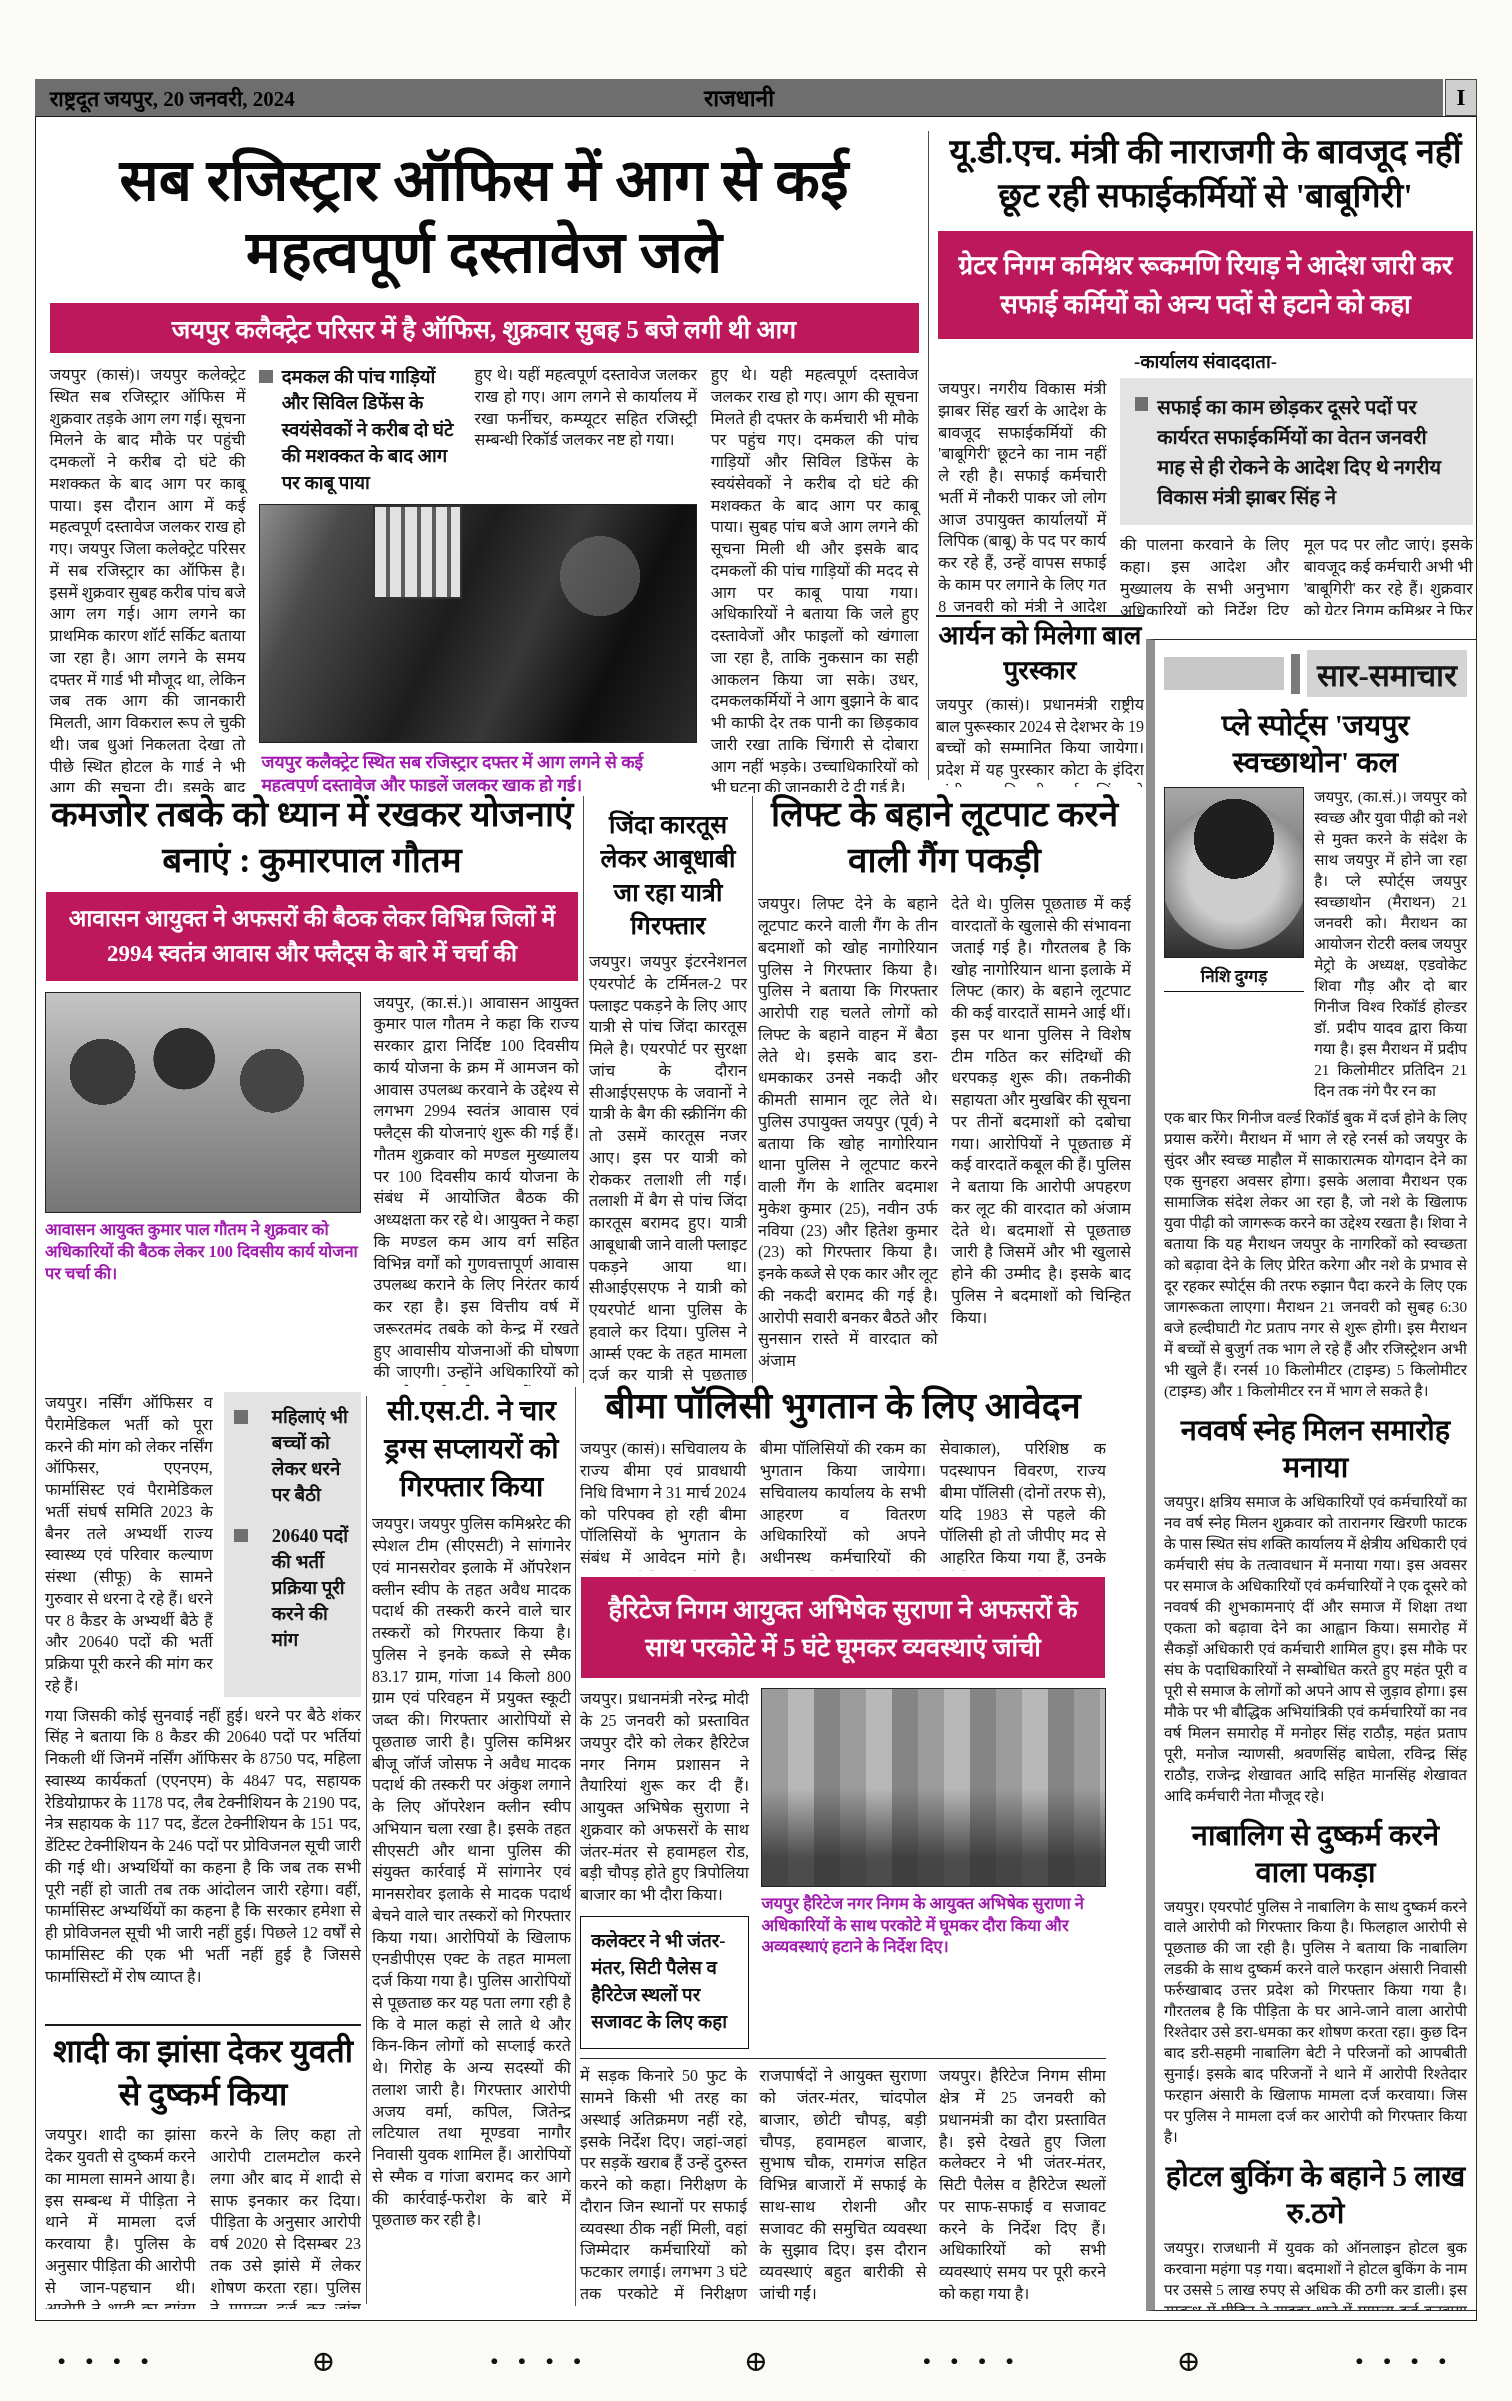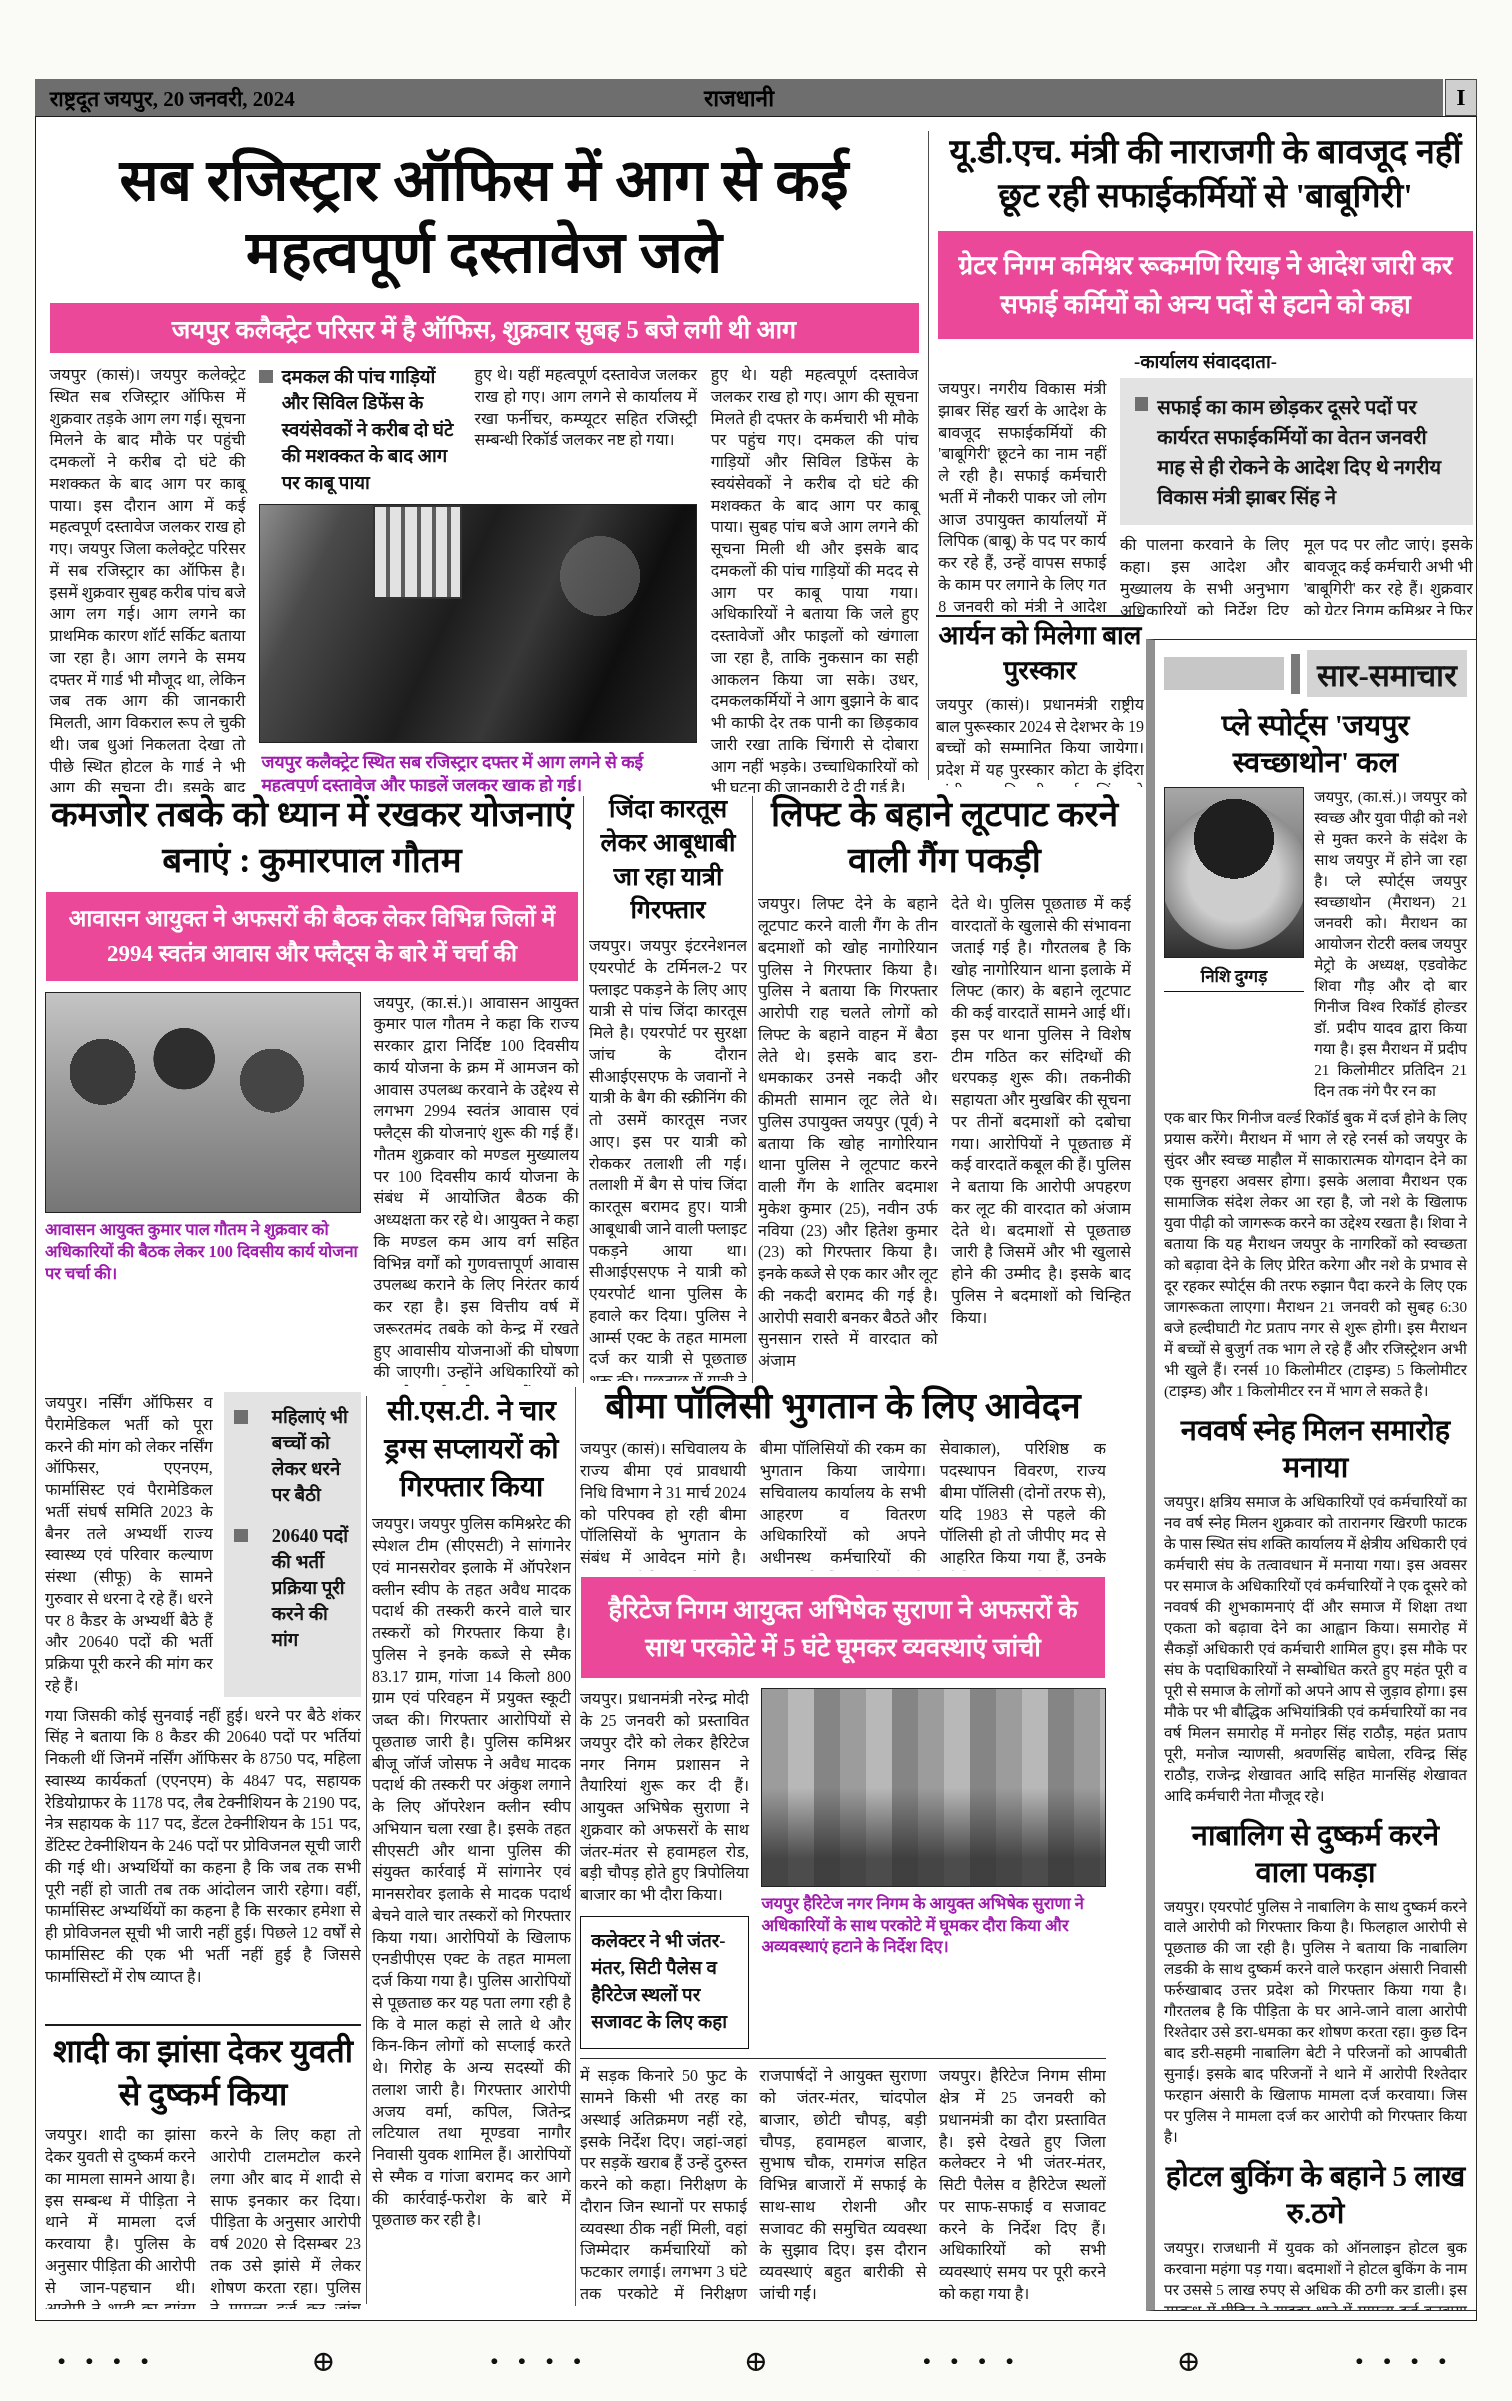--- a/index.html
+++ b/index.html
@@ -8,21 +8,21 @@
   .frame{position:absolute;left:35px;top:116px;width:1442px;height:2205px;border:1.7px solid #1c1c1c;box-sizing:border-box;background:#fff;}
   
   .masthead{position:absolute;left:35px;top:79px;width:1408px;height:37px;background:#6e6e6e;color:#000000;
             display:flex;align-items:center;padding:0 14.7px;box-sizing:border-box;font-weight:bold;font-size:21px;}
   .mh-center{position:absolute;left:50%;transform:translateX(-50%);font-size:22.6px;}
   .pagebox{position:absolute;left:1445px;top:79px;width:32px;height:37px;background:#cfcfcf;border:1.1px solid #4a4a4a;
            box-sizing:border-box;color:#000;font-weight:bold;font-size:24px;display:flex;align-items:center;justify-content:center;}
   
   .story{position:absolute;overflow:hidden;box-sizing:border-box;background:#fff;}
   .hl{font-weight:bold;text-align:center;color:#0a0a0a;margin:0;}
-  .graybar{background:#ec4899;color:#fff;font-weight:bold;text-align:center;box-sizing:border-box;}
+  .graybar{background:#be185d;color:#fff;font-weight:bold;text-align:center;box-sizing:border-box;}
   .body-text{font-size:16px;line-height:1.36;text-align:justify;color:#191919;}
   .cols-2{column-count:2;column-gap:14.7px;}
   .caption{font-weight:bold;font-size:17px;line-height:1.32;color:#a21caf;}
   .photo{position:relative;border:1.1px solid #222;box-sizing:border-box;}
   .sq{display:inline-block;width:13.6px;height:13.6px;background:#6f6f6f;margin-right:9px;flex:0 0 auto;margin-top:5.6px;}
   .quote-row{display:flex;align-items:flex-start;}
   .vrule{position:absolute;width:1.1px;background:#4e4e4e;}
   .hrule{position:absolute;height:1.7px;background:#1c1c1c;}
   
   #st-fire{left:45px;top:142px;width:878px;height:660px;}
@@ -77,21 +77,21 @@
   .kp-left{flex:0 0 316px;}
   .meeting-photo{height:221px;background:
       radial-gradient(circle at 18% 36%, #3a3a3a 0 33px, transparent 33px),
       radial-gradient(circle at 44% 30%, #2e2e2e 0 30.5px, transparent 31px),
       radial-gradient(circle at 72% 40%, #454545 0 32px, transparent 32px),
       linear-gradient(180deg,#c4c4c4 0%,#9d9d9d 45%,#767676 100%);}
   .kp-caption{margin-top:6.8px;font-size:16.4px;}
   .kp-right{flex:1;}
   
   #st-cartridge{left:589px;top:792px;width:158px;height:594px;}
-  .hl-cart{font-size:25px;line-height:1.35;padding-bottom:8px;}
+  .hl-cart{font-size:25px;line-height:1.35;padding-bottom:8px;margin-top:16px;}
   
   #st-liftgang{left:758px;top:792px;width:373px;height:594px;}
   .hl-lift{font-size:35px;line-height:1.32;padding-bottom:9px;}
   .lift-grid{display:flex;gap:13.6px;}
   .lift-grid > div{flex:1;}
   
   #st-nursing{left:45px;top:1392px;width:316px;height:630px;}
   .hl-nur{font-size:30.5px;line-height:1.35;padding-bottom:9px;}
   .nur-grid{display:flex;gap:11.3px;margin-bottom:8px;}
   .nur-grid .body-text{flex:1;}

